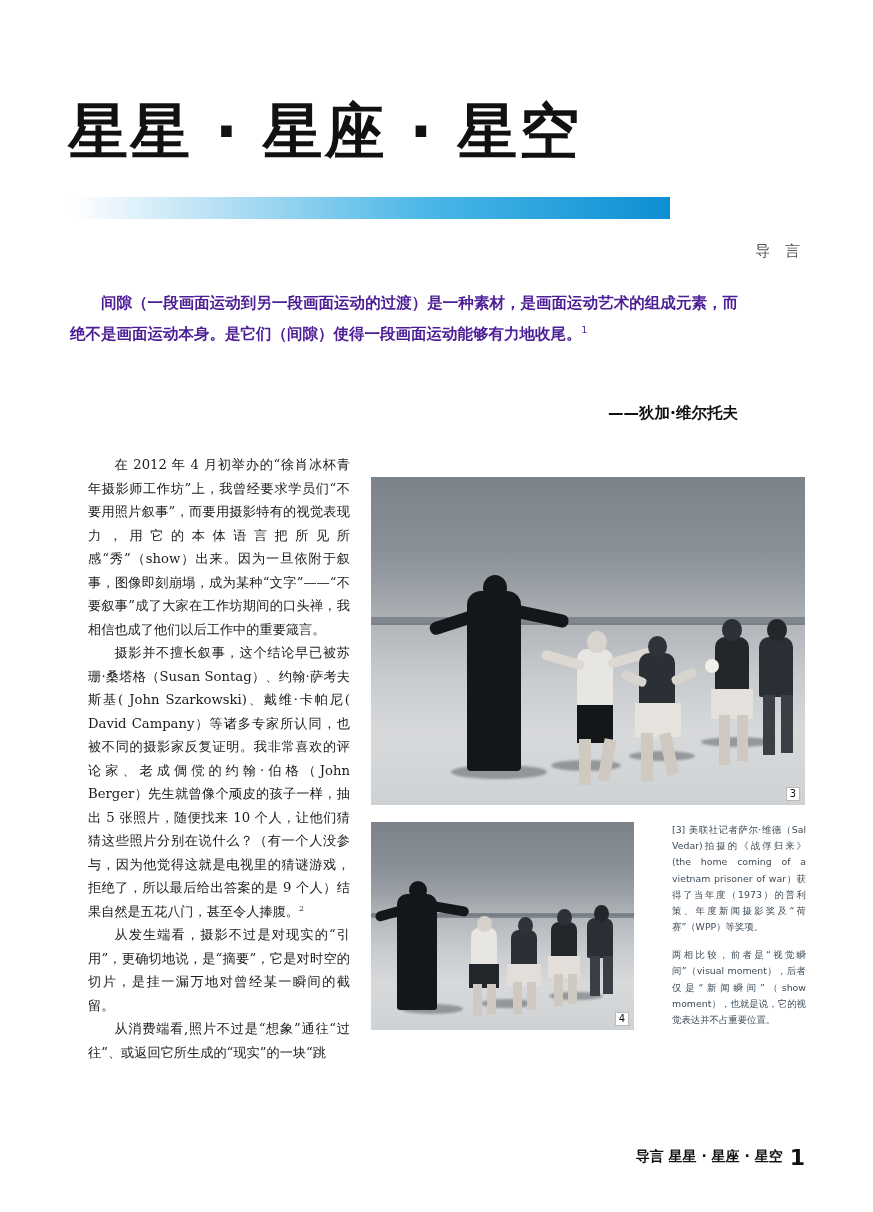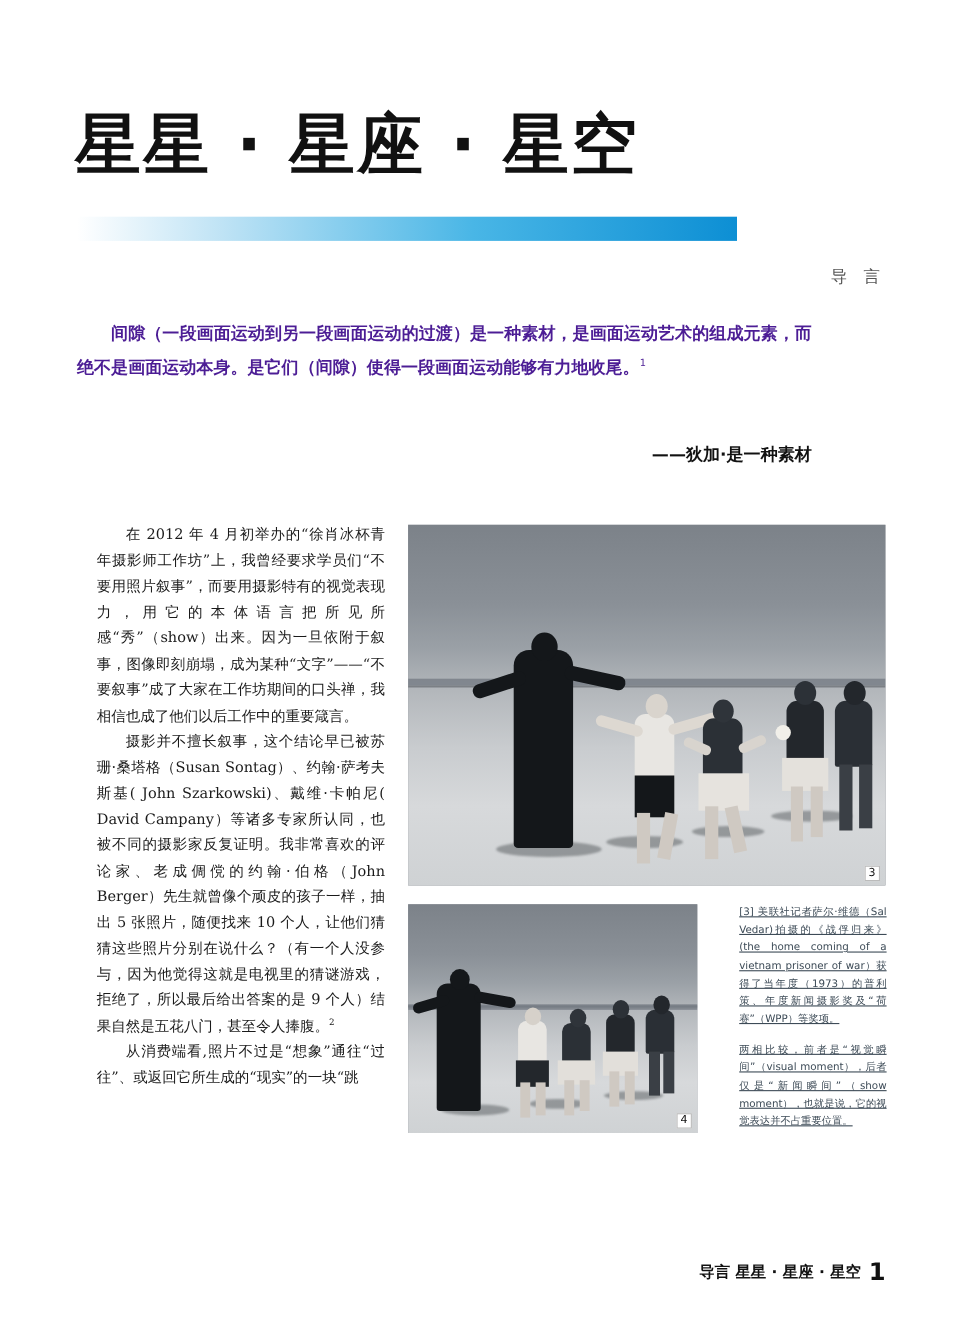--- a/index.html
+++ b/index.html
@@ -91,21 +91,21 @@
     font-family: "DejaVu Sans", "Liberation Sans", sans-serif;
     font-size: 15.5px;
     font-weight: bold;
     color: #111111;
   }
 
   
   .body-col {
     position: absolute;
     left: 88px;
-    top: 475px;
+    top: 453px;
     width: 262px;
     font-family: "DejaVu Serif", "Liberation Serif", serif;
     font-size: 13.2px;
     line-height: 1.78;
     color: #1a1a1a;
     text-align: justify;
   }
   .body-col p {
     margin: 0 0 0 0;
     text-indent: 2em;
@@ -188,21 +188,20 @@
   .caption-col {
     position: absolute;
     left: 672px;
     top: 822px;
     width: 134px;
     font-family: "DejaVu Sans", "Liberation Sans", sans-serif;
     font-size: 9.4px;
     line-height: 1.72;
     color: #3d4b57;
     text-align: justify;
-    text-decoration: underline;
   }
   .caption-col p {
     margin: 0 0 12px 0;
   }
 
   
   .footer {
     position: absolute;
     right: 68px;
     bottom: 44px;
@@ -231,25 +230,26 @@
 <div class="page">
 
   <div class="title">星星 · 星座 · 星空</div>
 
   <div class="bar-row">
     <div class="bar-grad"></div>
     <div class="bar-label">导 言</div>
   </div>
 
   <div class="epigraph"><span>间隙（一段画面运动到另一段画面运动的过渡）是一种素材，是画面运动艺术的组成元素，而绝不是画面运动本身。是它们（间隙）使得一段画面运动能够有力地收尾。</span><sup>1</sup></div>
-  <div class="attribution">——狄加·是一种素材</div>
+  <div class="attribution">——狄加·维尔托夫</div>
 
   <div class="body-col">
     <p>在 2012 年 4 月初举办的“徐肖冰杯青年摄影师工作坊”上，我曾经要求学员们“不要用照片叙事”，而要用摄影特有的视觉表现力，用它的本体语言把所见所感“秀”（show）出来。因为一旦依附于叙事，图像即刻崩塌，成为某种“文字”——“不要叙事”成了大家在工作坊期间的口头禅，我相信也成了他们以后工作中的重要箴言。</p>
     <p><span>摄影并不擅长叙事，这个结论早已被苏珊·桑塔格（Susan Sontag）、约翰·萨考夫斯基( John Szarkowski)、戴维·卡帕尼( David Campany）等诸多专家所认同，也被不同的摄影家反复证明。我非常喜欢的评论家、老成倜傥的约翰·伯格（John Berger）先生就曾像个顽皮的孩子一样，抽出 5 张照片，随便找来 10 个人，让他们猜猜这些照片分别在说什么？（有一个人没参与，因为他觉得这就是电视里的猜谜游戏，拒绝了，所以最后给出答案的是 9 个人）结果自然是五花八门，甚至令人捧腹。</span><sup>2</sup></p>
+    <p>从发生端看，摄影不过是对现实的“引用”，更确切地说，是“摘要”，它是对时空的切片，是挂一漏万地对曾经某一瞬间的截留。</p>
     <p>从消费端看,照片不过是“想象”通往“过往”、或返回它所生成的“现实”的一块“跳</p>
   </div>
 
   <div class="photo photo-1">
     <div class="scene">
       <div class="horizon" style="top:146px;"></div>
 
       <div class="figure fig-mid" style="left:0px; bottom:182px; width:434px; height:6px; background:#767c84; opacity:.8;"></div>
 
       <div class="shadow" style="left:80px; bottom:26px; width:96px; height:14px;"></div>

